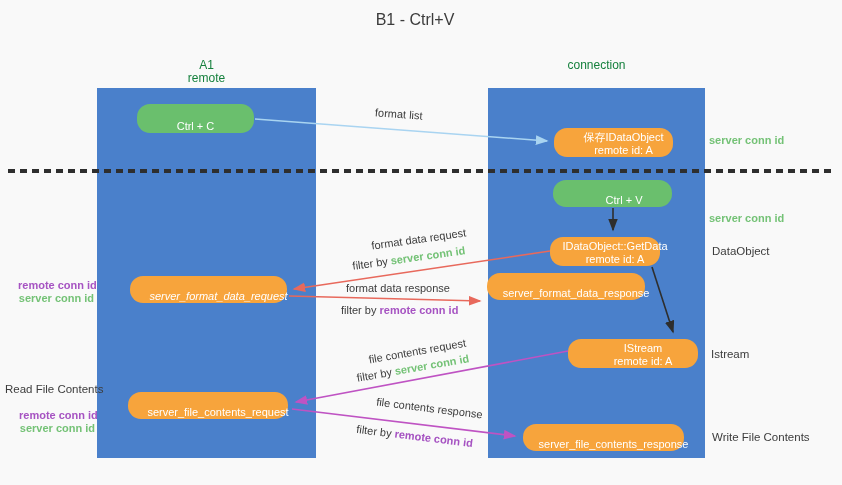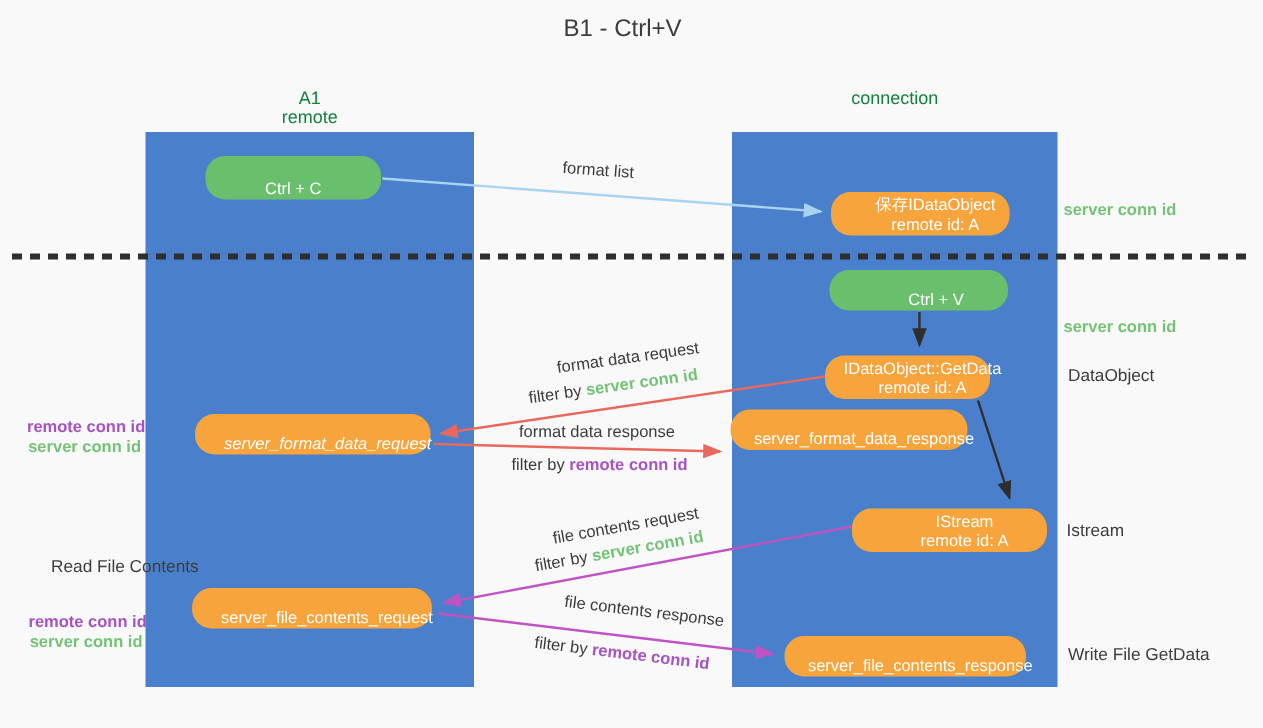--- a/index.html
+++ b/index.html
@@ -163,26 +163,26 @@
 
   <div class="edge-label" style="left:376px; top:402px; transform:rotate(7deg);">file contents response</div>
   <div class="edge-label" style="left:356px; top:430px; transform:rotate(7deg);">
     <span>filter by </span><span class="purple-t">remote conn id</span>
   </div>
 
   <div class="side-pair green-t" style="left:709px; top:134px;">server conn id</div>
   <div class="side-pair green-t" style="left:709px; top:212px;">server conn id</div>
   <div class="side-label" style="left:712px; top:245px;">DataObject</div>
   <div class="side-label" style="left:711px; top:348px;">Istream</div>
-  <div class="side-label" style="left:712px; top:431px;">Write File GetData</div>
+  <div class="side-label" style="left:712px; top:431px;">Write File Contents</div>
 
   <div class="side-pair" style="left:18px; top:279px; text-align:right; width:76px;">
     <div class="purple-t">remote conn id</div>
     <div class="green-t">server conn id</div>
   </div>
 
-  <div class="side-label" style="left:5px; top:372px;margin-left:29px;">Read File Contents</div>
+  <div class="side-label" style="left:5px; top:383px;">Read File Contents</div>
   <div class="side-pair" style="left:19px; top:409px; text-align:right; width:76px;">
     <div class="purple-t">remote conn id</div>
     <div class="green-t">server conn id</div>
   </div>
 
 </div>
 
 </body></html>

